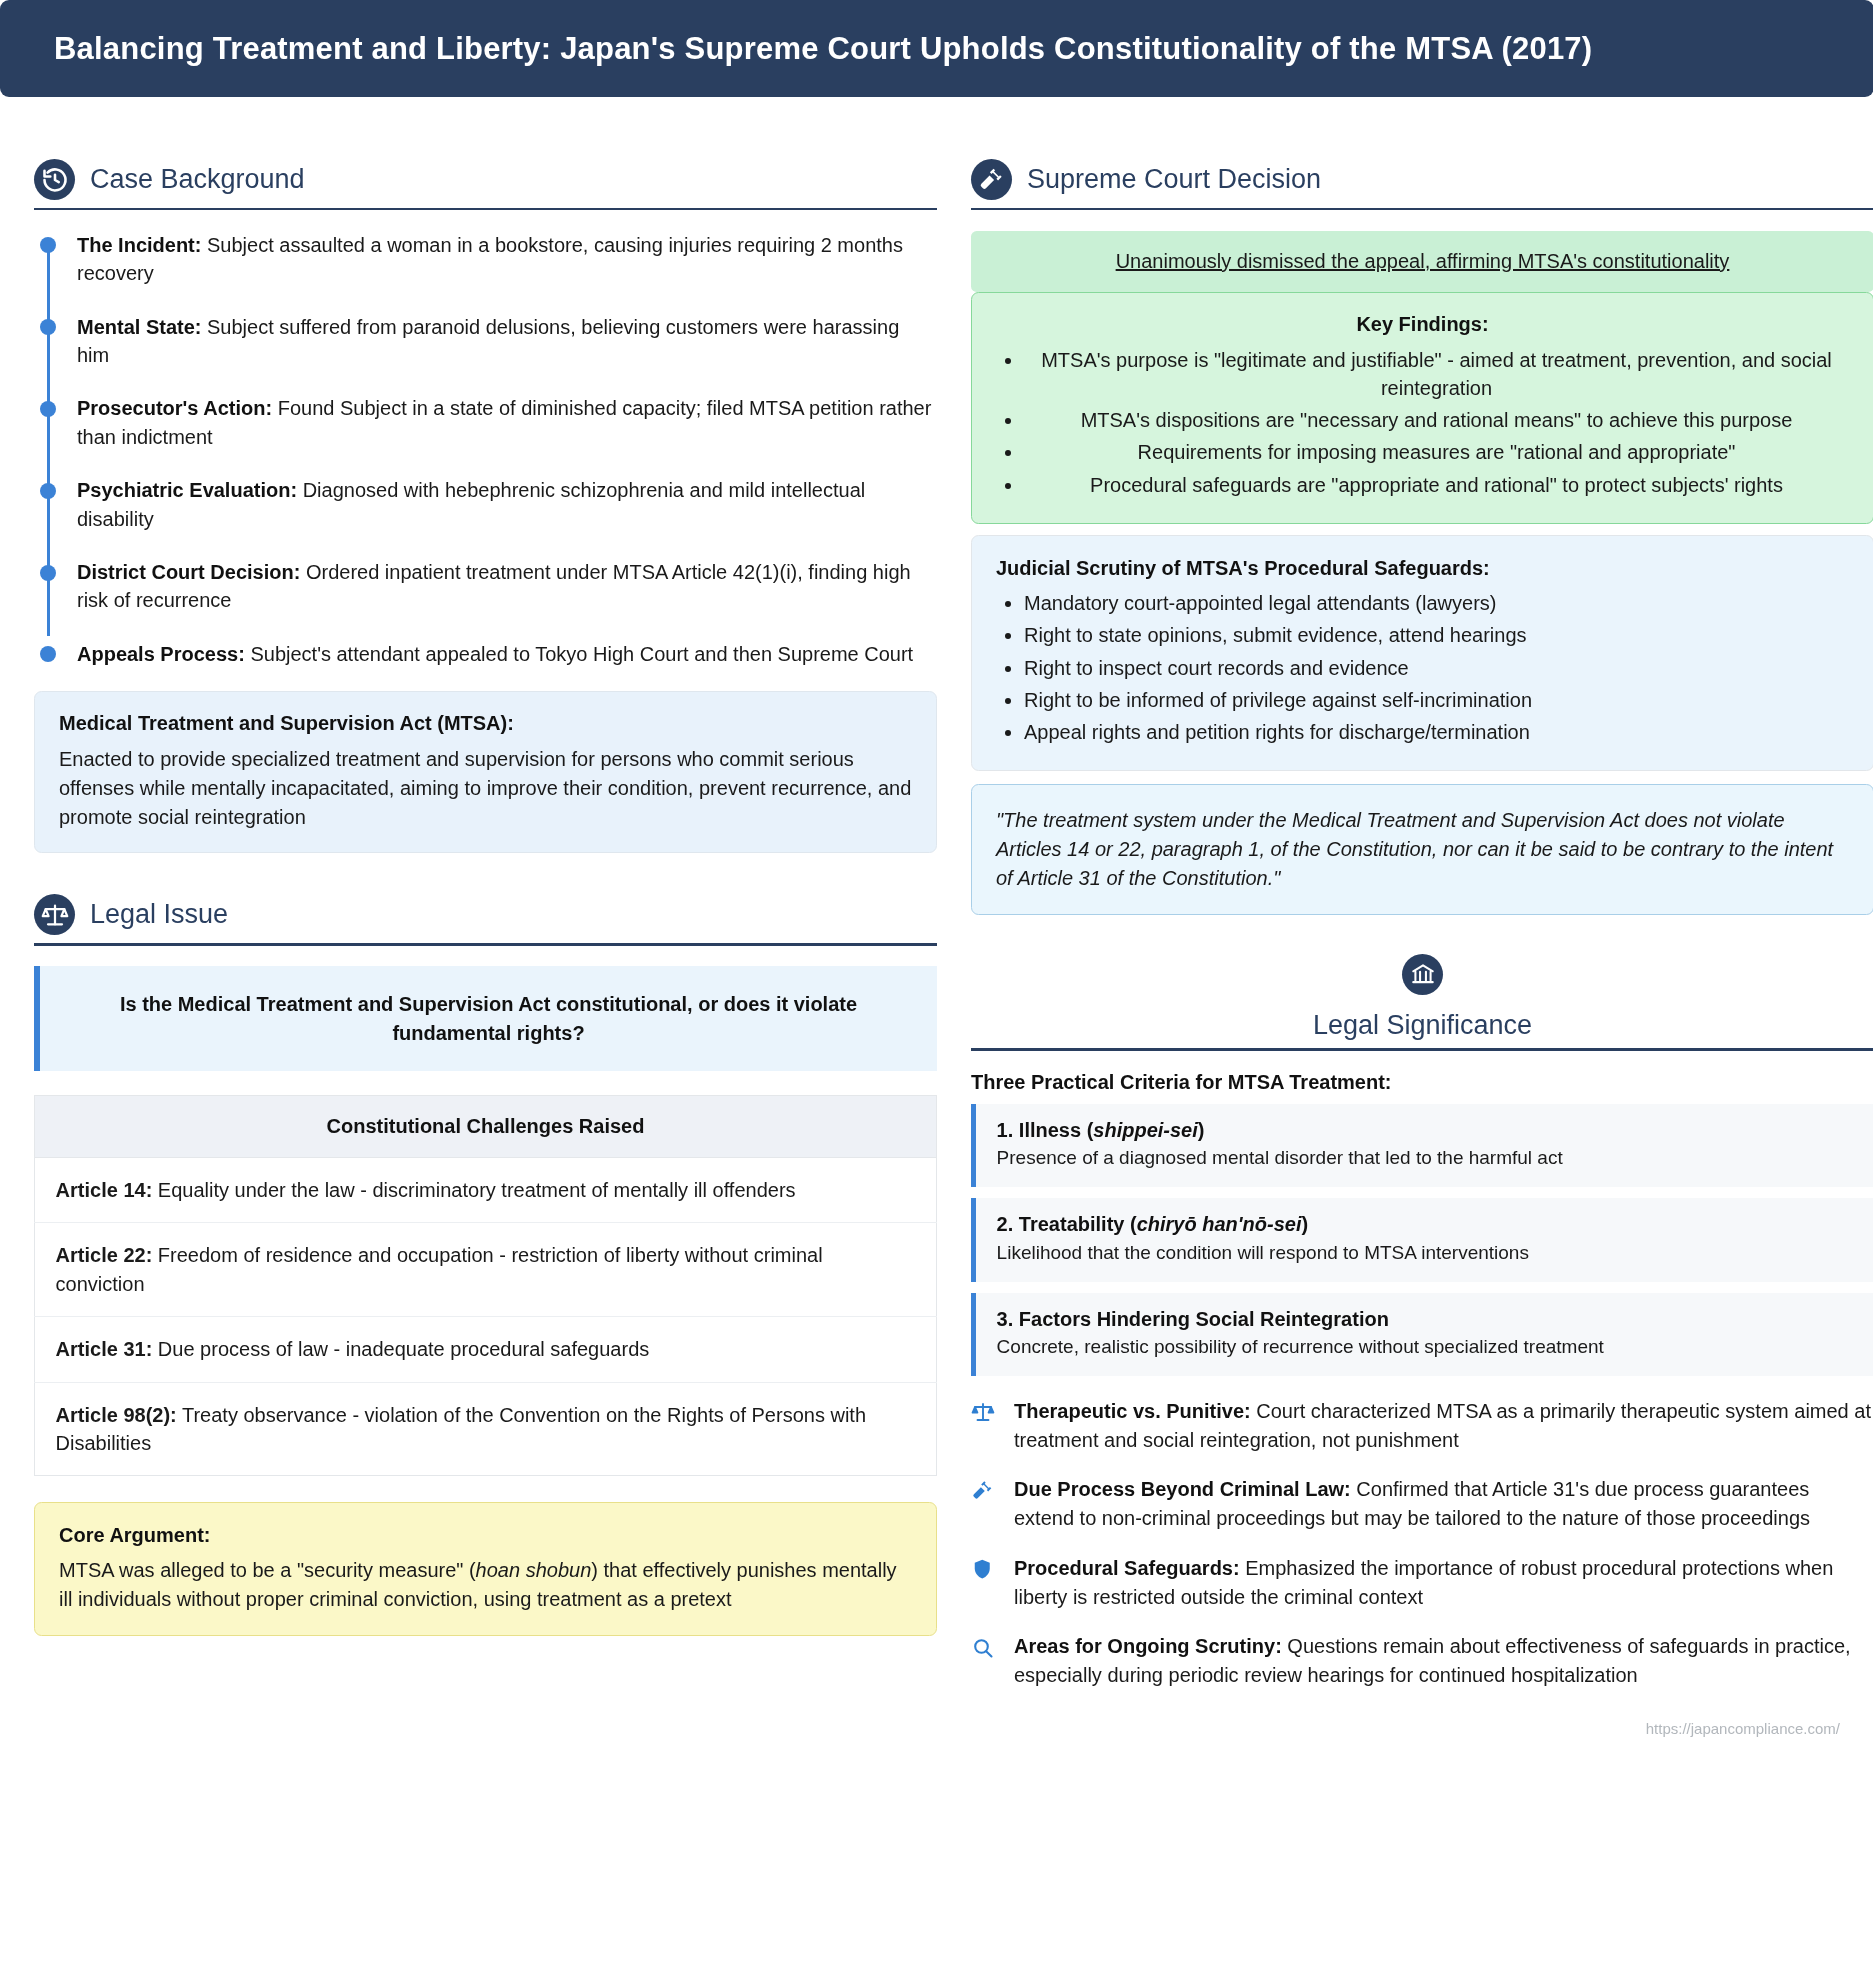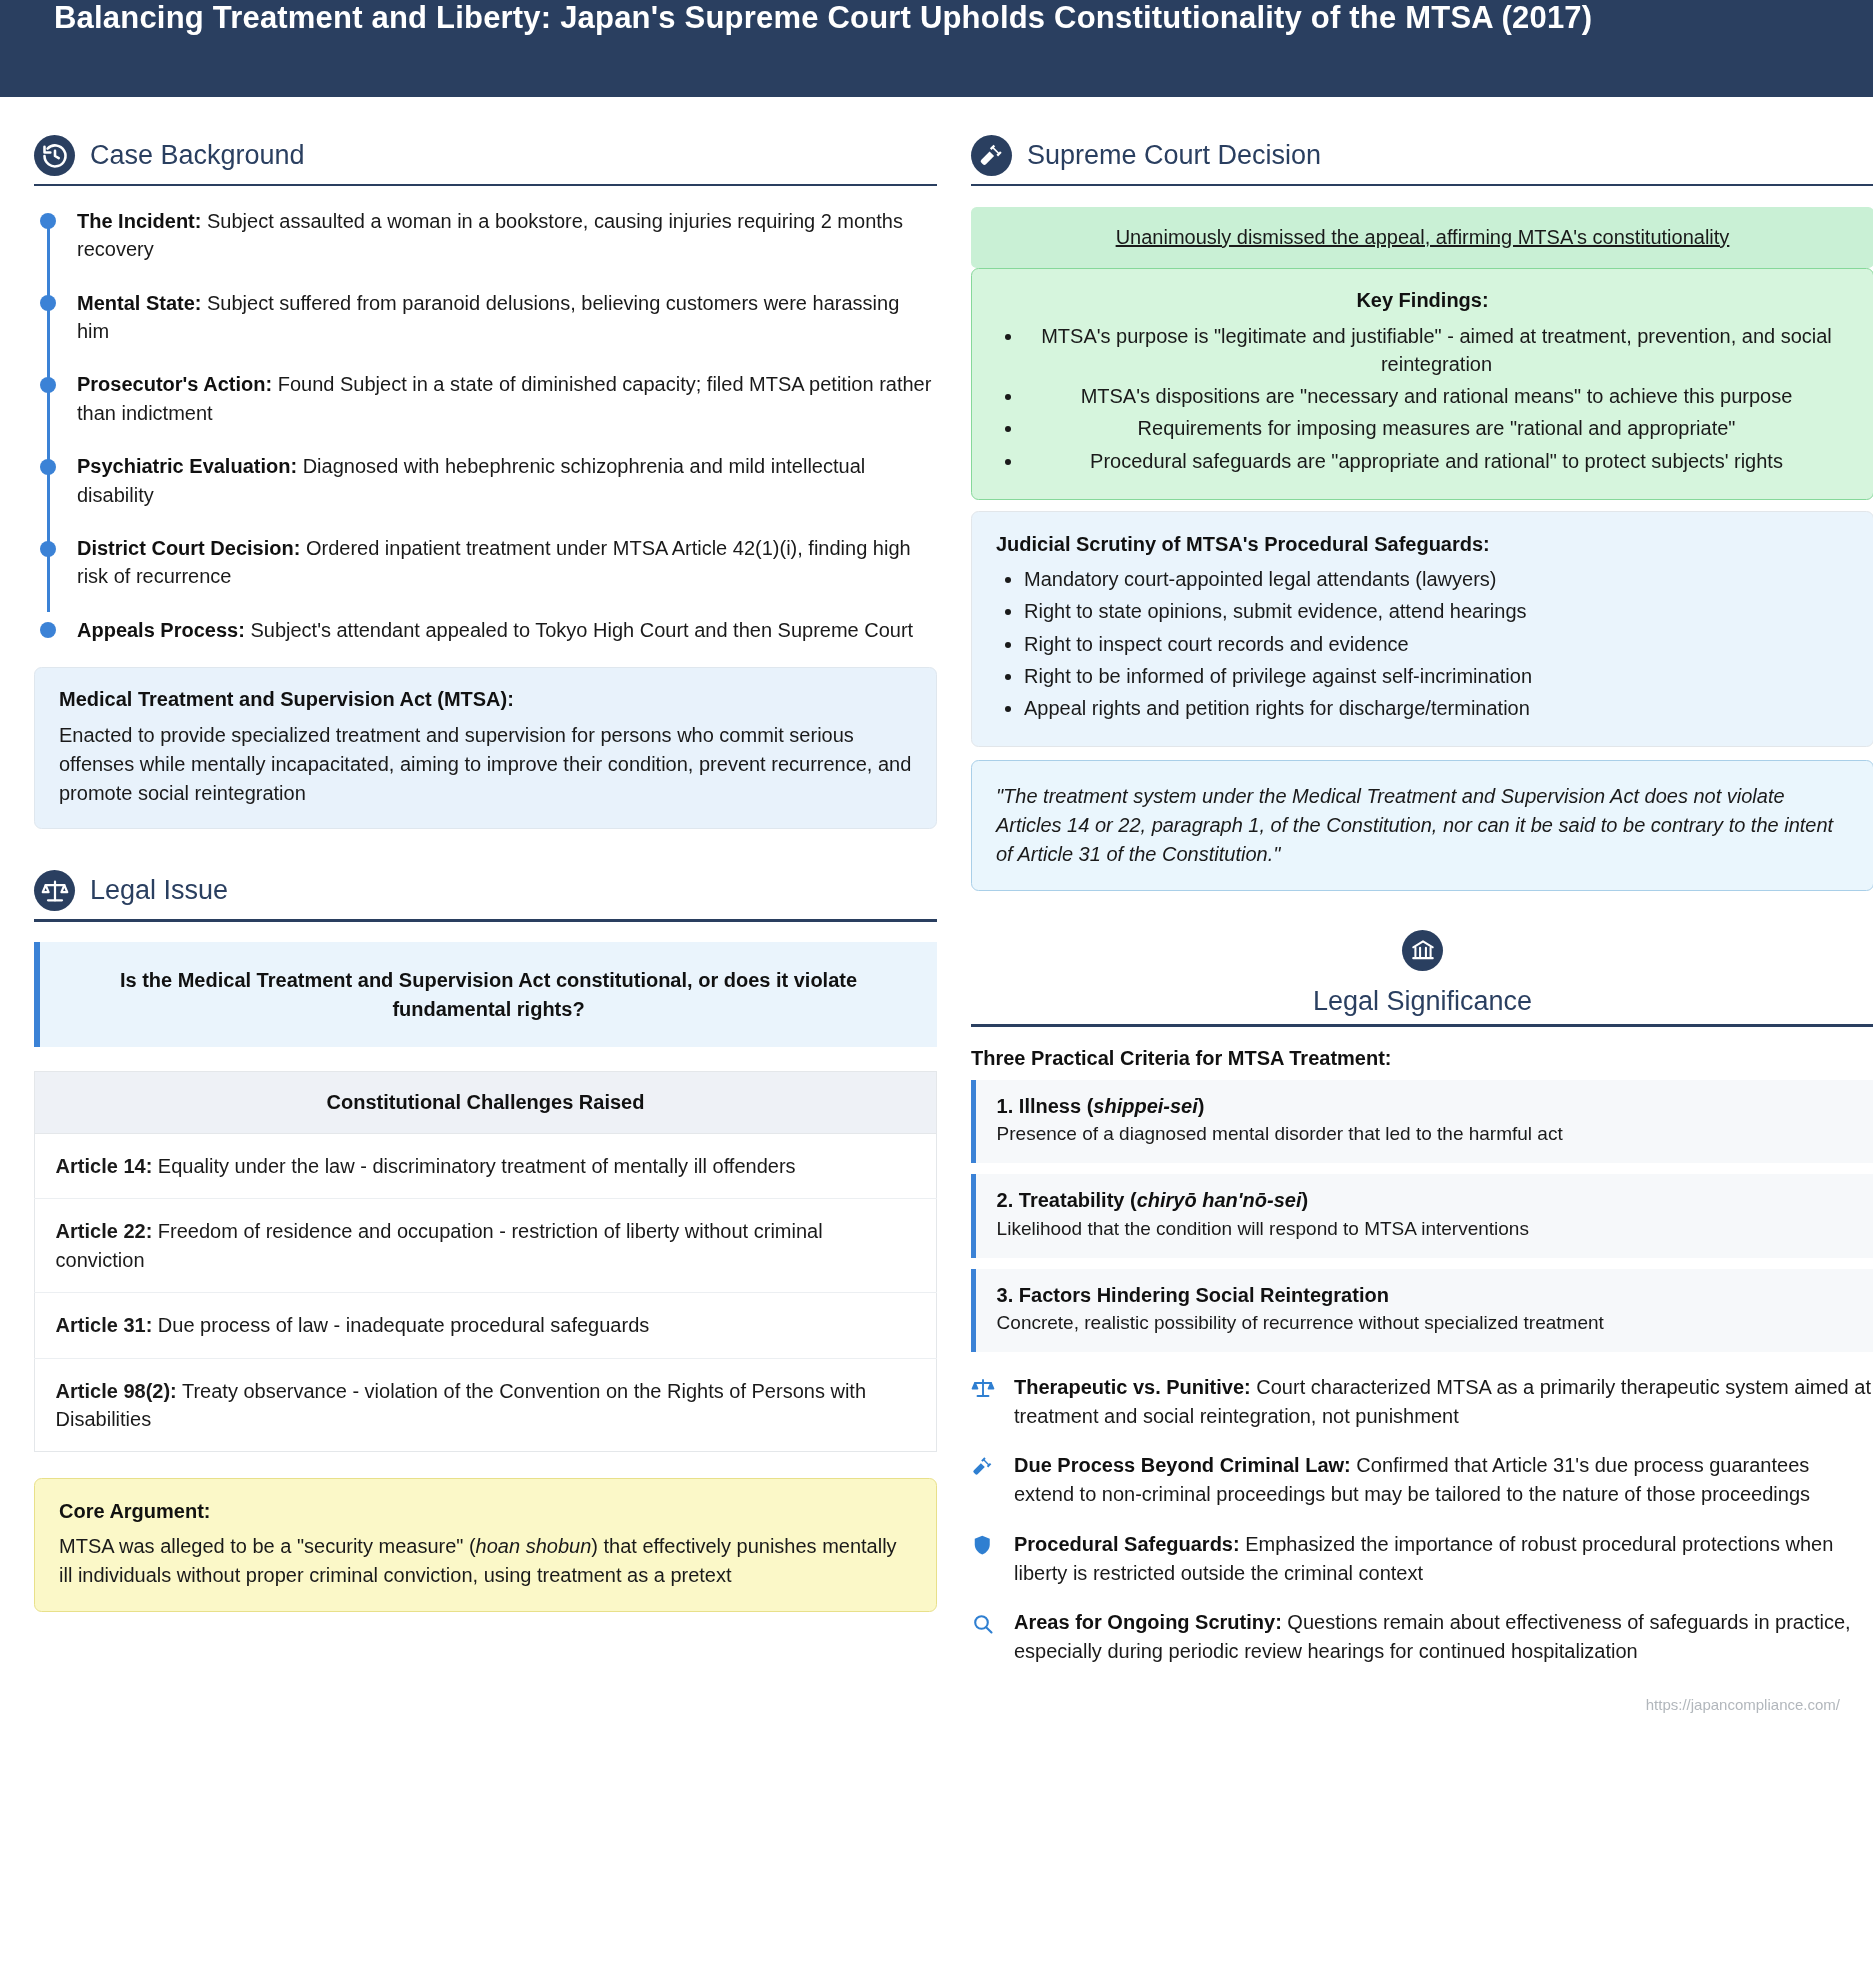--- a/index.html
+++ b/index.html
@@ -8,21 +8,23 @@
     background: #ffffff;
     font-family: "Liberation Sans", sans-serif;
   }
   body { width: 1874px; min-height: 1977px; position: relative; }
 
   
   .header {
     background: #2a3f60;
     height: 97px;
     display: flex;
+    align-items: center;
     padding: 0 54px;
+    border-radius: 9px;
   }
   .header-title {
     color: #ffffff;
     font-size: 31px;
     font-weight: bold;
     letter-spacing: 0.2px;
   }
 
   
   .body-wrap {
@@ -31,21 +33,21 @@
     gap: 34px;
     align-items: flex-start;
   }
   .col { width: 903px; flex: 0 0 903px; }
 
   
   .section-head {
     display: flex;
     align-items: center;
     gap: 15px;
-    margin-top: 10px;
+    margin-top: 34px;
     margin-bottom: 7.5px;
   }
   .section-head .badge {
     width: 41px; height: 41px; flex: 0 0 41px;
     border-radius: 50%;
     background: #2a3f60;
     display: flex; align-items: center; justify-content: center;
   }
   .section-head .badge svg { display: block; }
   .section-title {

